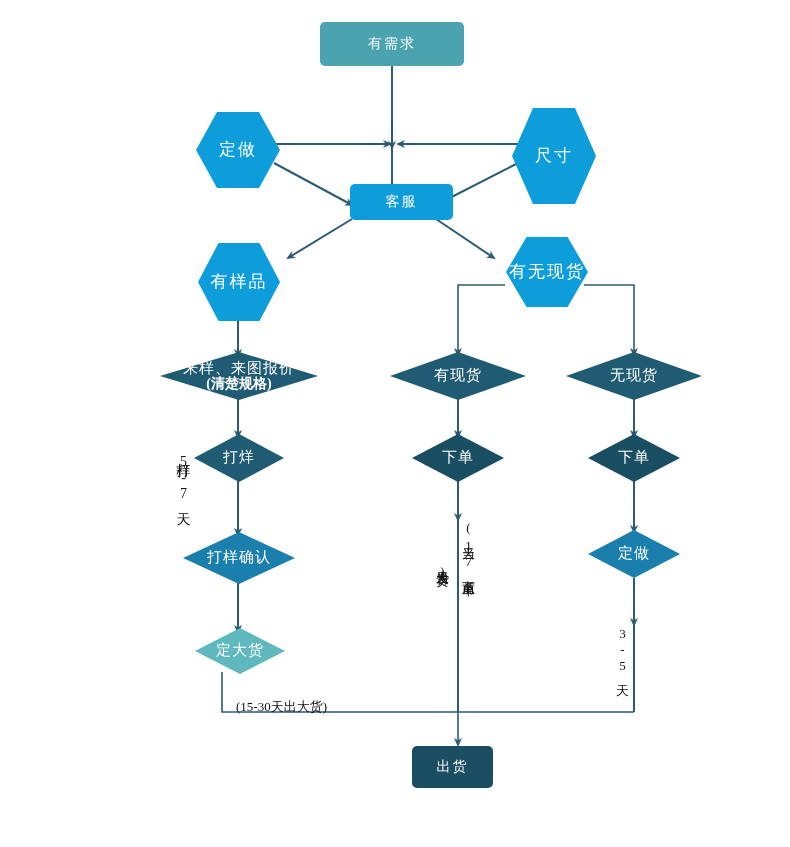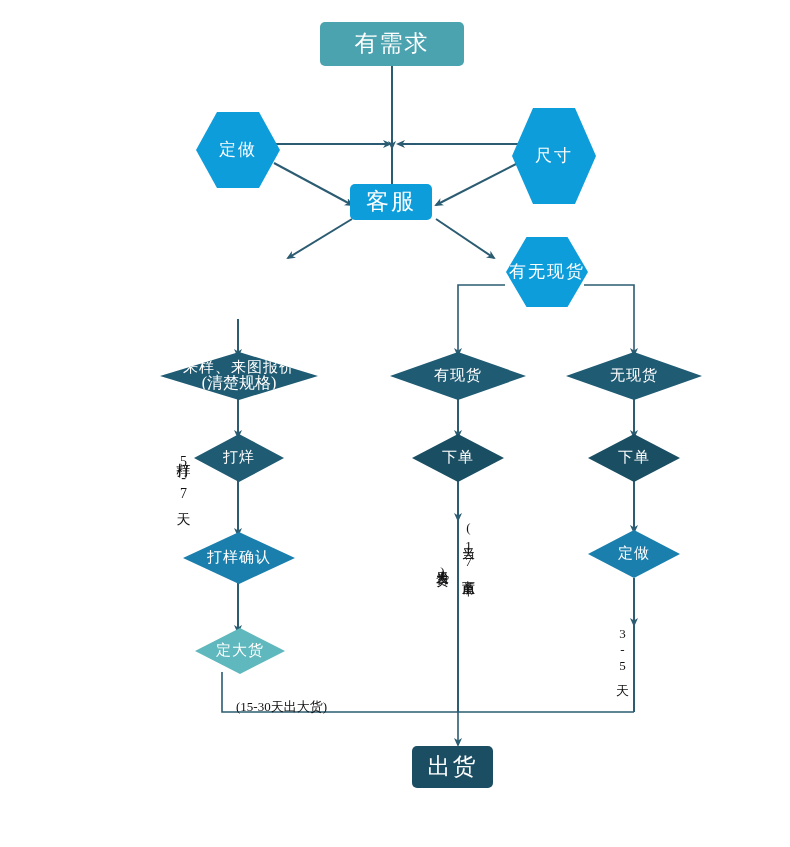--- a/index.html
+++ b/index.html
@@ -5,25 +5,25 @@
 <style>
   html,body{margin:0;padding:0;background:#ffffff;}
   body{
     font-family:"Liberation Serif","DejaVu Serif",serif;
     width:790px;height:847px;position:relative;overflow:hidden;
   }
   #stage{position:absolute;left:0;top:0;width:790px;height:847px;}
   svg.layer{position:absolute;left:0;top:0;width:790px;height:847px;pointer-events:none;}
   .node{position:absolute;display:flex;align-items:center;justify-content:center;box-sizing:border-box;}
   .node .lbl{position:relative;z-index:3;color:#ffffff;white-space:nowrap;text-align:center;line-height:1.05;}
-  .node .sub{display:block;font-size:16px;font-weight:normal;letter-spacing:0px;}
+  .node .sub{display:block;font-size:14px;font-weight:bold;letter-spacing:0px;}
 
   
   .rect{border-radius:5px;}
-  .rect .lbl{font-size:23px;letter-spacing:2px;}
+  .rect .lbl{font-size:14px;letter-spacing:2px;}
 
   
   .hex{clip-path:polygon(25% 0%,75% 0%,100% 50%,75% 100%,25% 100%,0% 50%);}
   .hex .lbl{font-size:17px;letter-spacing:2px;}
 
   
   .dia{clip-path:polygon(50% 0%,100% 50%,50% 100%,0% 50%);}
   .dia .lbl{font-size:15px;letter-spacing:1px;}
 
   .edge-label{position:absolute;color:#111;font-size:13px;white-space:nowrap;z-index:4;}
@@ -104,24 +104,27 @@
   </div>
 
   <div class="node hex" style="left:196px;top:112px;width:84px;height:76px;background:#0D9DDB;">
     <span class="lbl">定做</span>
   </div>
 
   <div class="node hex" style="left:512px;top:108px;width:84px;height:96px;background:#0D9DDB;">
     <span class="lbl">尺寸</span>
   </div>
 
-  <div class="node rect" style="left:350px;top:184px;width:82px;height:36px;background:#0D9DDB;">
+  <div class="node rect" style="left:350px;top:184px;width:103px;height:36px;background:#0D9DDB;">
     <span class="lbl">客服</span>
   </div>
 
+  <div class="node hex" style="left:198px;top:243px;width:82px;height:78px;background:#0D9DDB;">
+    <span class="lbl">有样品</span>
+  </div>
 
   <div class="node hex" style="left:506px;top:237px;width:82px;height:70px;background:#0D9DDB;">
     <span class="lbl">有无现货</span>
   </div>
 
   <div class="node dia" style="left:160px;top:352px;width:158px;height:48px;background:#1F5B73;">
     <span class="lbl">
       <span>来样、来图报价</span>
       <span class="sub">(清楚规格)</span>
     </span>

